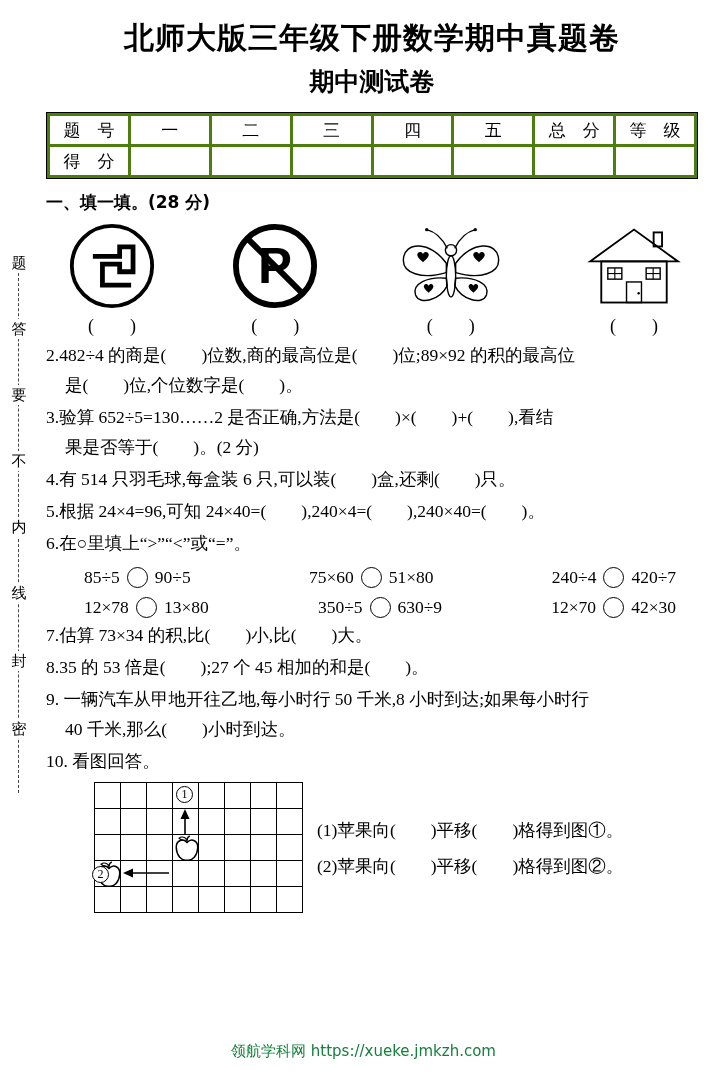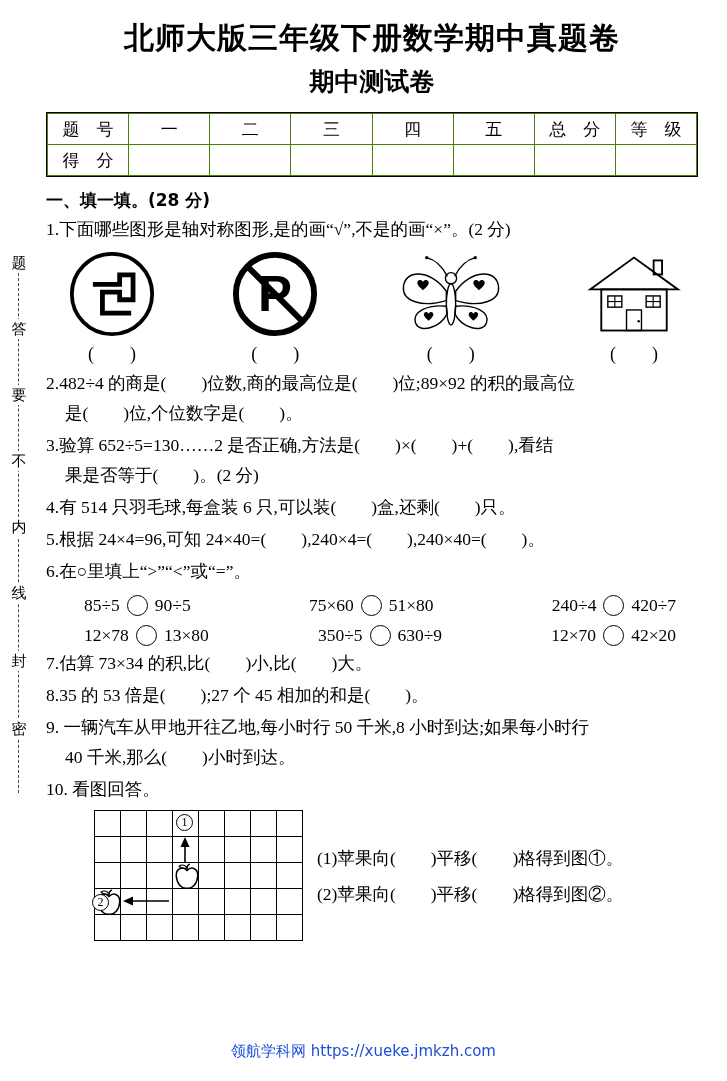--- a/index.html
+++ b/index.html
@@ -18,21 +18,21 @@
     font-weight:bold; font-size:30px; text-align:center; letter-spacing:1px;
   }
   .subtitle {
     font-family:"DejaVu Sans","Liberation Sans",sans-serif;
     font-weight:bold; font-size:25px; text-align:center; margin-top:6px;
   }
 
   .info-box { border:1px solid #000; margin-top:14px; }
   .time-row { display:flex; justify-content:space-between; padding:5px 12px 4px; font-size:17px; }
   table.score { width:100%; border-collapse:collapse; table-layout:fixed; }
-  table.score td { border:1px solid #4d7c0f; height:31px; text-align:center; font-size:17px; }
+  table.score td { border:3px solid #4d7c0f; height:31px; text-align:center; font-size:17px; }
 
   .section-heading {
     font-family:"DejaVu Sans","Liberation Sans",sans-serif;
     font-weight:bold; font-size:17px; margin-top:12px;
   }
 
   .q-line { font-size:17.5px; line-height:30px; white-space:pre-wrap; }
   .cont { padding-left:19px; }
   .q { margin-top:2px; }
 
@@ -57,21 +57,21 @@
   }
   .q10-answers { margin-left:14px; display:flex; flex-direction:column; justify-content:center; gap:12px; }
   .q10-answers .q-line { line-height:24px; }
 
   .seal { position:absolute; left:10px; top:253px; height:540px; width:18px; }
   .seal::before { content:""; position:absolute; left:8px; top:0; bottom:0; border-left:1px dashed #444; }
   .seal-char { position:absolute; left:0; width:18px; text-align:center; background:#fff; font-size:15px; line-height:20px; }
 
   .footer {
     position:absolute; left:0; bottom:20px; width:100%;
-    text-align:center; font-size:15px; color:#1d4ed8;
+    text-align:center; font-size:15px; color:#15803d;
     font-family:"DejaVu Sans","Liberation Sans",sans-serif;
   }
   svg { display:block; }
 </style>
 </head>
 <body>
 
 <div class="seal">
   <span class="seal-char" style="top:0px">题</span>
   <span class="seal-char" style="top:66px">答</span>
@@ -111,21 +111,20 @@
         <td></td>
         <td></td>
       </tr>
     </tbody>
       </table>
   </div>
 
   <div class="section-heading">一、填一填。(28 分)</div>
 
   <div class="q">
-    <div class="q-line">1.下面哪些图形是轴对称图形,是的画“√”,不是的画“×”。(2 分)</div>
     <div class="figures">
 
       <div class="figure">
         <svg viewBox="0 0 92 92" width="88" height="88">
           <circle cx="46" cy="46" r="42" fill="none" stroke="#000" stroke-width="4"></circle>
           <path d="M26 36 h28 v-10 h14 v26 h-14 v-8 h-18 v22 h30" fill="none" stroke="#000" stroke-width="5"></path>
         </svg>
         <div class="blank">(　　)</div>
       </div>
 
@@ -222,21 +221,21 @@
         <span>13×80</span>
       </div>
       <div class="cmp">
         <span>350÷5</span>
         <span class="circle"></span>
         <span>630÷9</span>
       </div>
       <div class="cmp">
         <span>12×70</span>
         <span class="circle"></span>
-        <span>42×20</span>
+        <span>42×30</span>
       </div>
     </div>
   </div>
 
   <div class="q">
     <div class="q-line">7.估算 73×34 的积,比(　　)小,比(　　)大。</div>
   </div>
 
   <div class="q">
     <div class="q-line">8.35 的 53 倍是(　　);27 个 45 相加的和是(　　)。</div>

